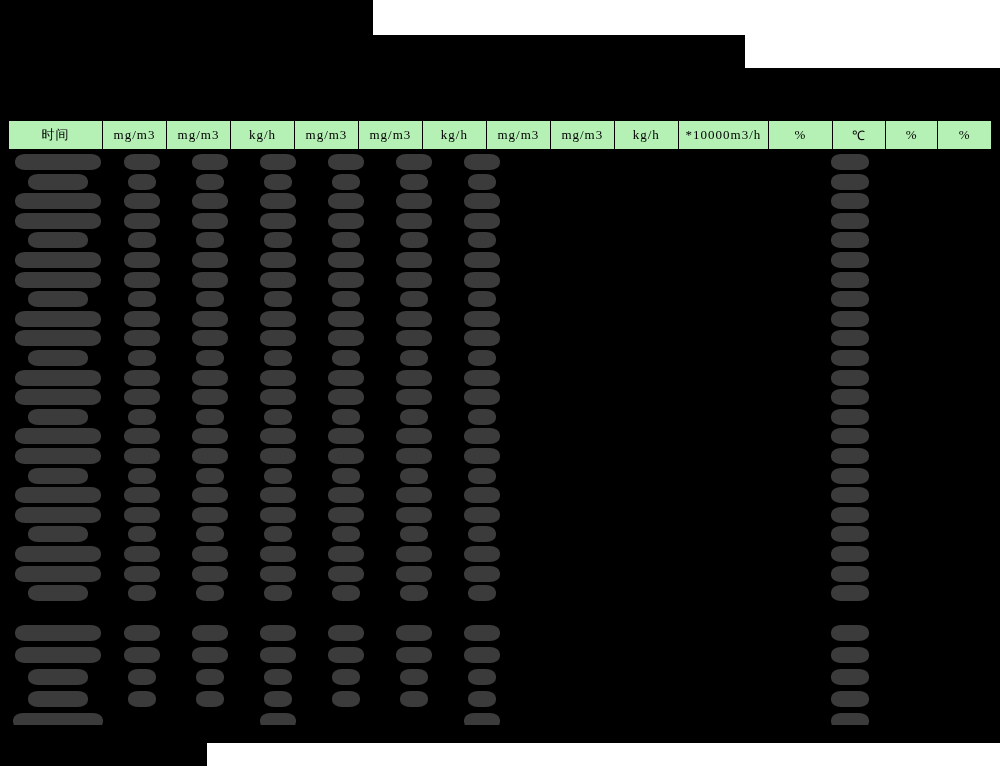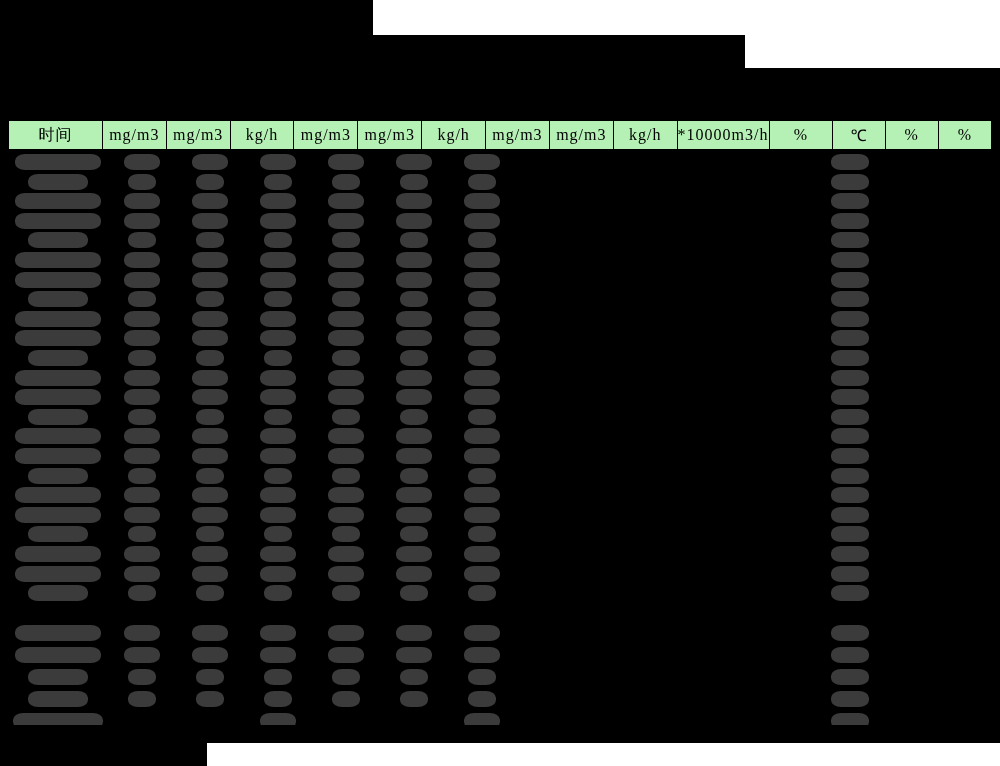--- a/index.html
+++ b/index.html
@@ -47,21 +47,21 @@
     height: 30px;
     display: flex;
     background: #b5f0b5;
     border: 1px solid #000000;
     box-sizing: border-box;
   }
   #units-header .hcell {
     display: flex;
     align-items: center;
     justify-content: center;
-    font-size: 16px;
+    font-size: 13px;
     color: #000000;
     border-right: 1px solid #000000;
     box-sizing: border-box;
     letter-spacing: 1px;
     white-space: nowrap;
   }
   #units-header .hcell:last-child { border-right: none; }
 
   
   .grid {

